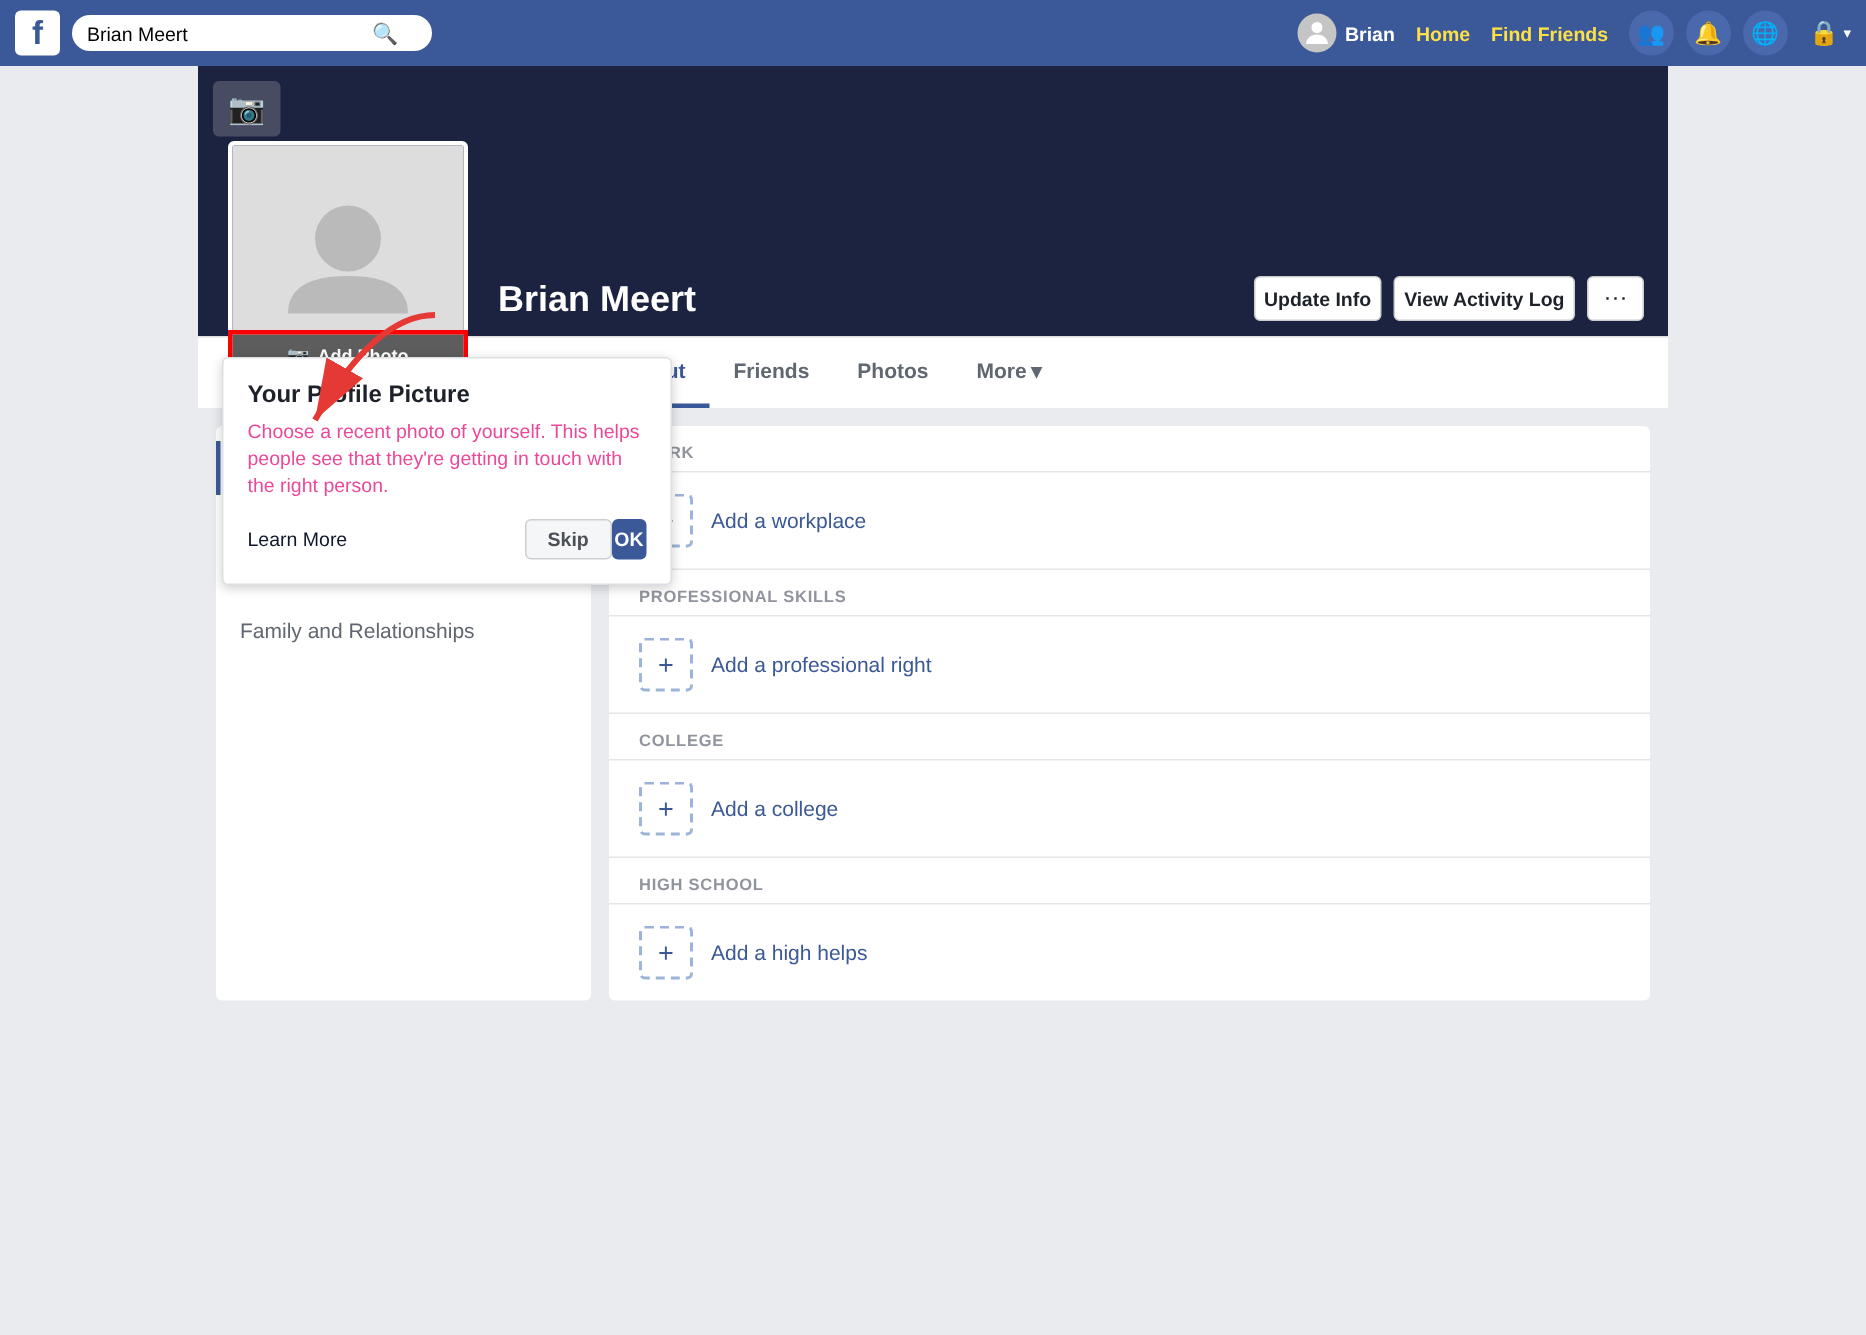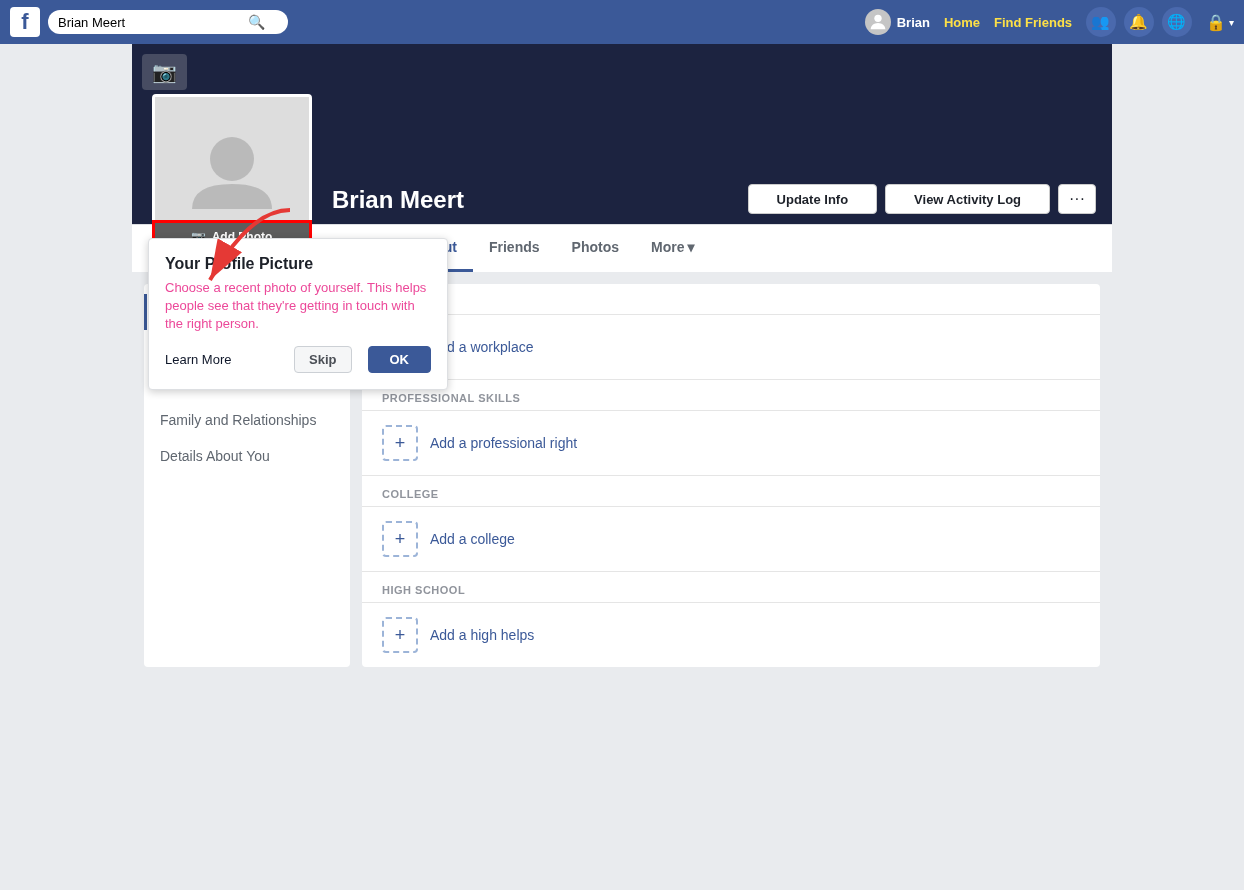--- a/index.html
+++ b/index.html
@@ -180,21 +180,21 @@
       display: flex;
       align-items: center;
       justify-content: center;
       gap: 5px;
       outline: 3px solid red;
     }
     .btn-outline {
       background: #fff;
       border: 1px solid #ccc;
       border-radius: 4px;
-      padding: 5px 28px;
+      padding: 5px 6px;
       font-size: 13px;
       font-weight: 600;
       cursor: pointer;
       color: #1d2129;
     }
     .btn-dots {
       background: #fff;
       border: 1px solid #ccc;
       border-radius: 4px;
       padding: 5px 10px;
@@ -235,21 +235,21 @@
       display: flex;
       gap: 12px;
       padding: 12px;
       width: 980px;
       margin: 0 auto;
       background: #e9ebee;
     }
 
     
     .sidebar {
-      width: 206px;
+      width: 250px;
       flex-shrink: 0;
       background: #fff;
       border-radius: 4px;
       padding: 10px 0;
     }
     .sidebar-item {
       padding: 10px 16px;
       font-size: 14px;
       color: #606770;
       cursor: pointer;
@@ -343,37 +343,37 @@
       justify-content: space-between;
     }
     .tooltip-learn {
       color: #0f172a;
       font-size: 13px;
       cursor: pointer;
       text-align: center;
     }
     .tooltip-btns {
       display: flex;
-      gap: 16px;
+      gap: 0;
     }
     .btn-skip {
       background: #f5f6f7;
       border: 1px solid #ccd0d5;
       border-radius: 4px;
       padding: 5px 14px;
       font-size: 13px;
       font-weight: 600;
       cursor: pointer;
       color: #4b4f56;
     }
     .btn-ok {
       background: #3b5998;
       border: 1px solid #3b5998;
       border-radius: 4px;
-      padding: 5px 21px;
+      padding: 5px 1px;
       font-size: 13px;
       font-weight: 600;
       cursor: pointer;
       color: #fff;
     }
 
     
     .red-arrow {
       position: absolute;
       left: 190px;
@@ -484,23 +484,20 @@
     </div>
     <div class="sidebar-item">
       <span>Places You've Lived</span>
     </div>
     <div class="sidebar-item">
       <span>Contact and Basic Info</span>
     </div>
     <div class="sidebar-item">
       <span>Family and Relationships</span>
     </div>
-    <div class="sidebar-item">
-      <span>Details About You</span>
-    </div>
   </div>
 
   <div class="right-content">
 
     <div class="section-header">WORK</div>
     <div class="add-item-row">
       <div class="add-plus-box">+</div>
       <span class="add-item-label">Add a workplace</span>
     </div>
     <hr class="section-divider">

